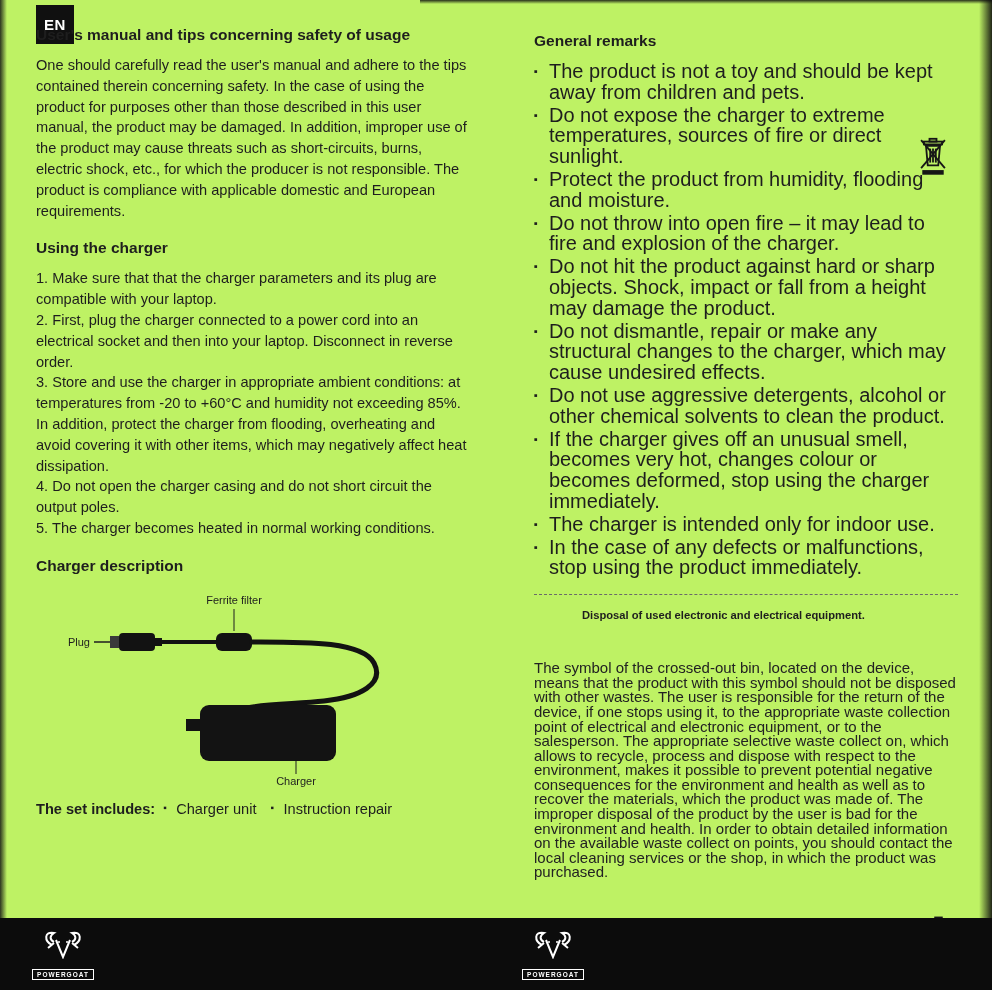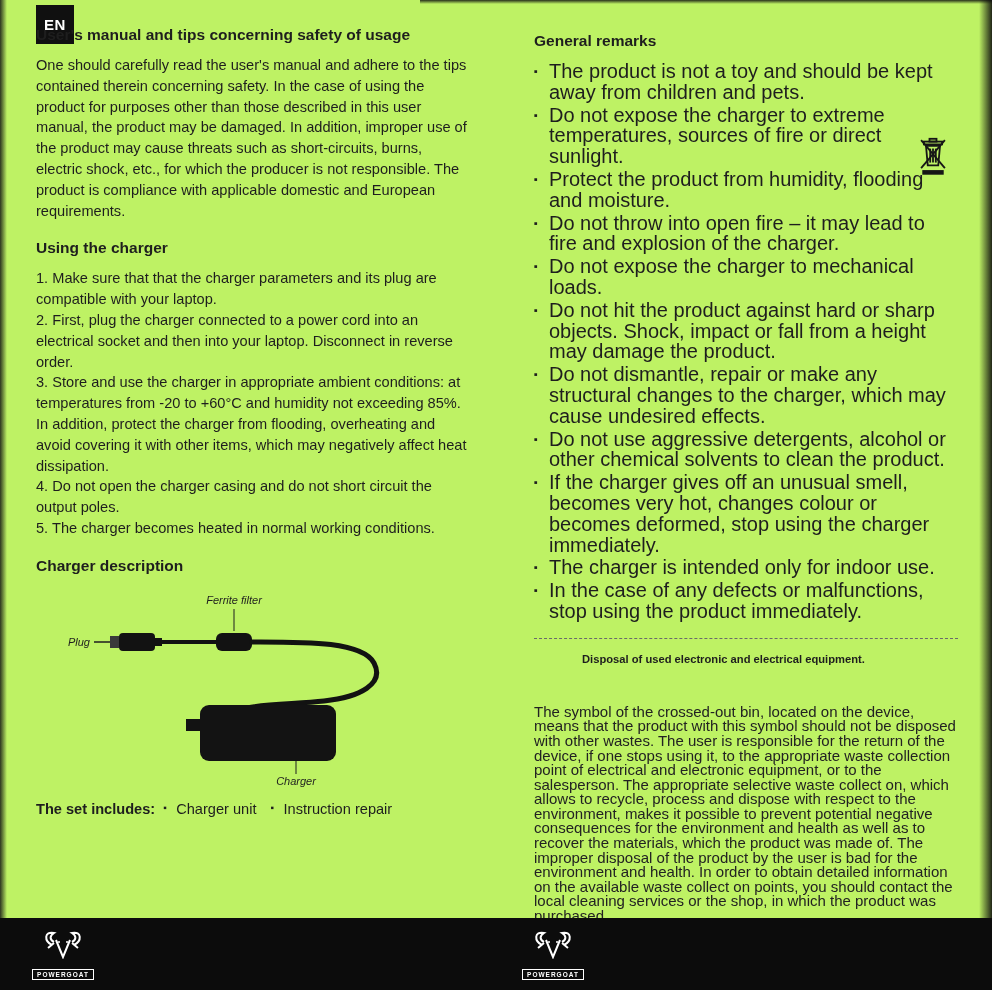--- a/index.html
+++ b/index.html
@@ -44,21 +44,21 @@
     content:"▪"; position:absolute; left:0; top:0; font-size:11px; line-height:20.8px;
   }
 
   .dashed-divider{
     border:0; border-top:1.5px dashed #6a6a6a; margin:16px 0 14px 0;
   }
   h3.disposal-h{ font-size:11.2px; font-weight:bold; margin-bottom:7px;padding-left:48px; }
   p.small{ font-size:15px; line-height:14.6px; color:#222;margin-top:40px; }
 
   
-  .diagram{ position:relative; width:420px; height:196px; margin:16px 0 4px 8px;font-style:italic; }
+  .diagram{ position:relative; width:420px; height:196px; margin:16px 0 4px 8px; }
   .diagram svg{ position:absolute; left:0; top:0; }
   .diagram text{ font-family:"Liberation Sans","DejaVu Sans",sans-serif; font-size:11px; fill:#1e1e1e; }
 
   
   .set-line{ margin-top:14px; font-size:14.6px; display:flex; align-items:center; }
   .set-line .lbl{ font-weight:bold; margin-right:8px; }
   .set-line .itm{ position:relative; padding-left:13px; margin-right:14px; }
   .set-line .itm::before{ content:"▪"; position:absolute; left:0; top:1px; font-size:10px; }
 
   
@@ -159,21 +159,20 @@
       </div>
     </div>
 
     <div class="col col-right">
       <h2>General remarks</h2>
       <ul class="remarks">
         <li>The product is not a toy and should be kept away from children and pets.</li>
         <li>Do not expose the charger to extreme temperatures, sources of fire or direct sunlight.</li>
         <li>Protect the product from humidity, flooding and moisture.</li>
         <li>Do not throw into open fire – it may lead to fire and explosion of the charger.</li>
-        <li>Do not expose the charger to mechanical loads.</li>
         <li>Do not hit the product against hard or sharp objects. Shock, impact or fall from a height may damage the product.</li>
         <li>Do not dismantle, repair or make any structural changes to the charger, which may cause undesired effects.</li>
         <li>Do not use aggressive detergents, alcohol or other chemical solvents to clean the product.</li>
         <li>If the charger gives off an unusual smell, becomes very hot, changes colour or becomes deformed, stop using the charger immediately.</li>
         <li>The charger is intended only for indoor use.</li>
         <li>In the case of any defects or malfunctions, stop using the product immediately.</li>
       </ul>
 
       <hr class="dashed-divider">
 

